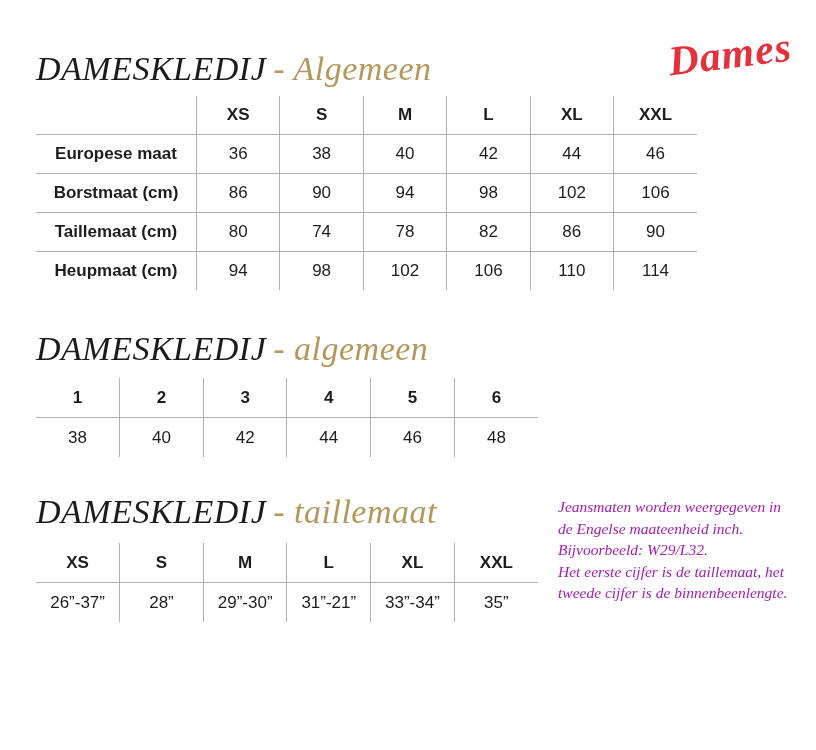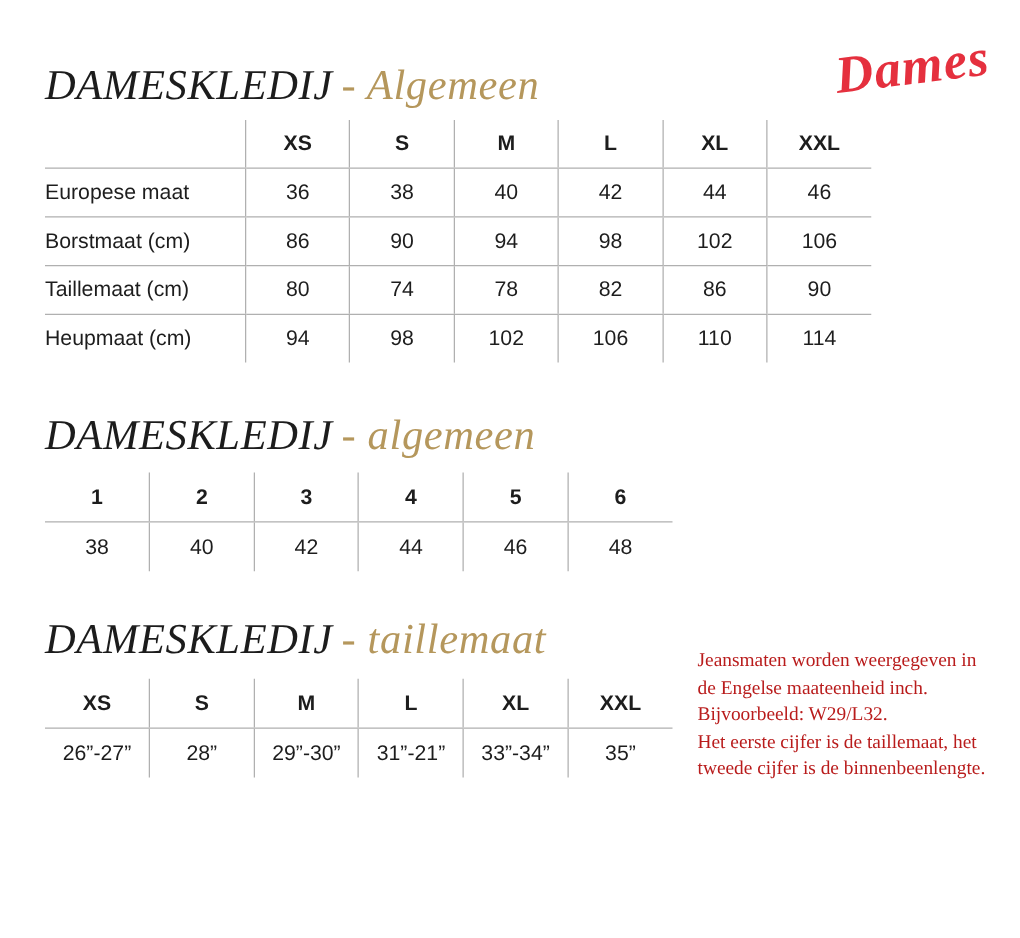--- a/index.html
+++ b/index.html
@@ -38,33 +38,33 @@
     font-size:17px;font-weight:normal;
   }
   .t th{font-weight:bold;}
   
   .t tr > *:not(:first-child){border-left:1px solid #b0b0b0;}
   
   .t tr:not(:last-child) > *{border-bottom:1px solid #b0b0b0;}
 
   .t1{left:36px;top:96px;width:661px;}
   .t1 th,.t1 td{height:38px;}
-  .t1 .lbl{width:160px;text-align:left;font-weight:normal;}
+  .t1 .lbl{width:160px;text-align:center;font-weight:bold;}
 
   .t2{left:36px;top:378px;width:502px;}
   .t2 th,.t2 td{height:39px;}
 
   .t3{left:36px;top:543px;width:502px;}
   .t3 th,.t3 td{height:39px;}
 
   
   .note{
-    position:absolute;left:558px;top:518px;width:255px;
-    font-family:"Liberation Serif", serif;
-    font-size:15.5px;line-height:21.5px;color:#b91c1c;white-space:nowrap;
+    position:absolute;left:558px;top:496px;width:255px;
+    font-family:"Liberation Serif", serif;font-style:italic;
+    font-size:15.5px;line-height:21.5px;color:#a21caf;white-space:nowrap;
   }
 </style>
 </head>
 <body>
 
 <div class="page">
 
   <div class="logo">Dames</div>
 
   <div class="title title1">
@@ -154,21 +154,21 @@
     <tbody>
         <tr>
       <th>XS</th>
       <th>S</th>
       <th>M</th>
       <th>L</th>
       <th>XL</th>
       <th>XXL</th>
     </tr>
     <tr>
-      <td>26”-27”</td>
+      <td>26”-37”</td>
       <td>28”</td>
       <td>29”-30”</td>
       <td>31”-21”</td>
       <td>33”-34”</td>
       <td>35”</td>
     </tr>
   </tbody>
     </table>
 
   <div class="note">

